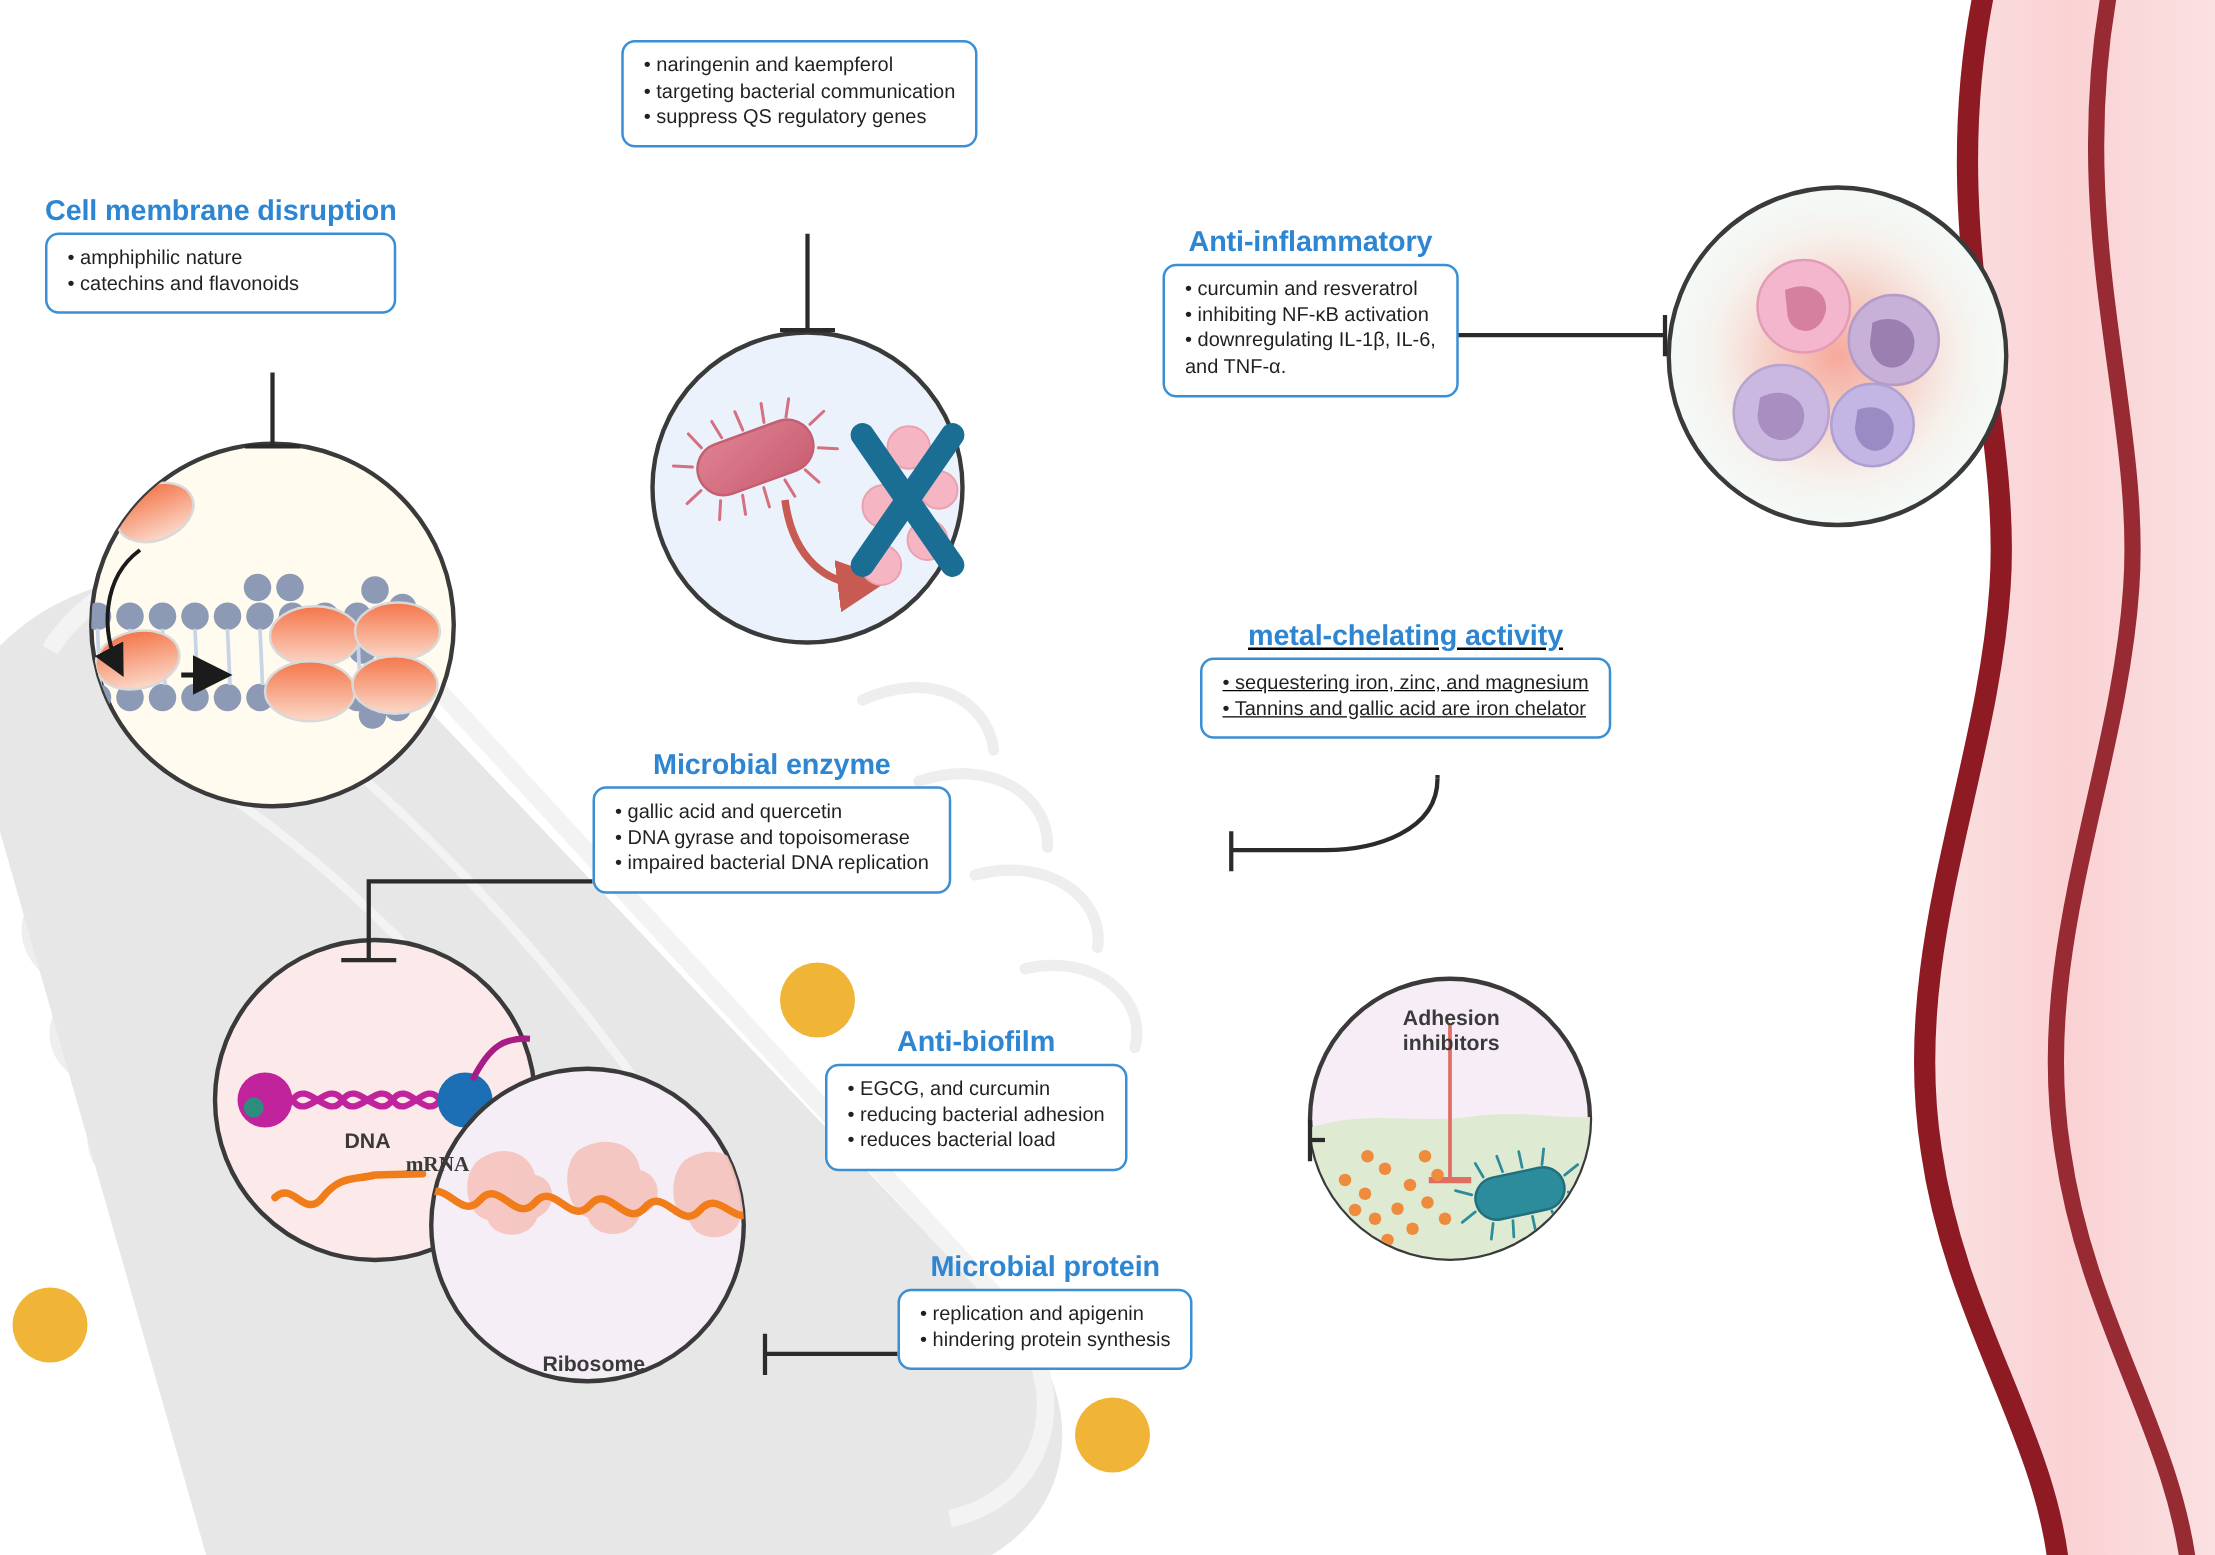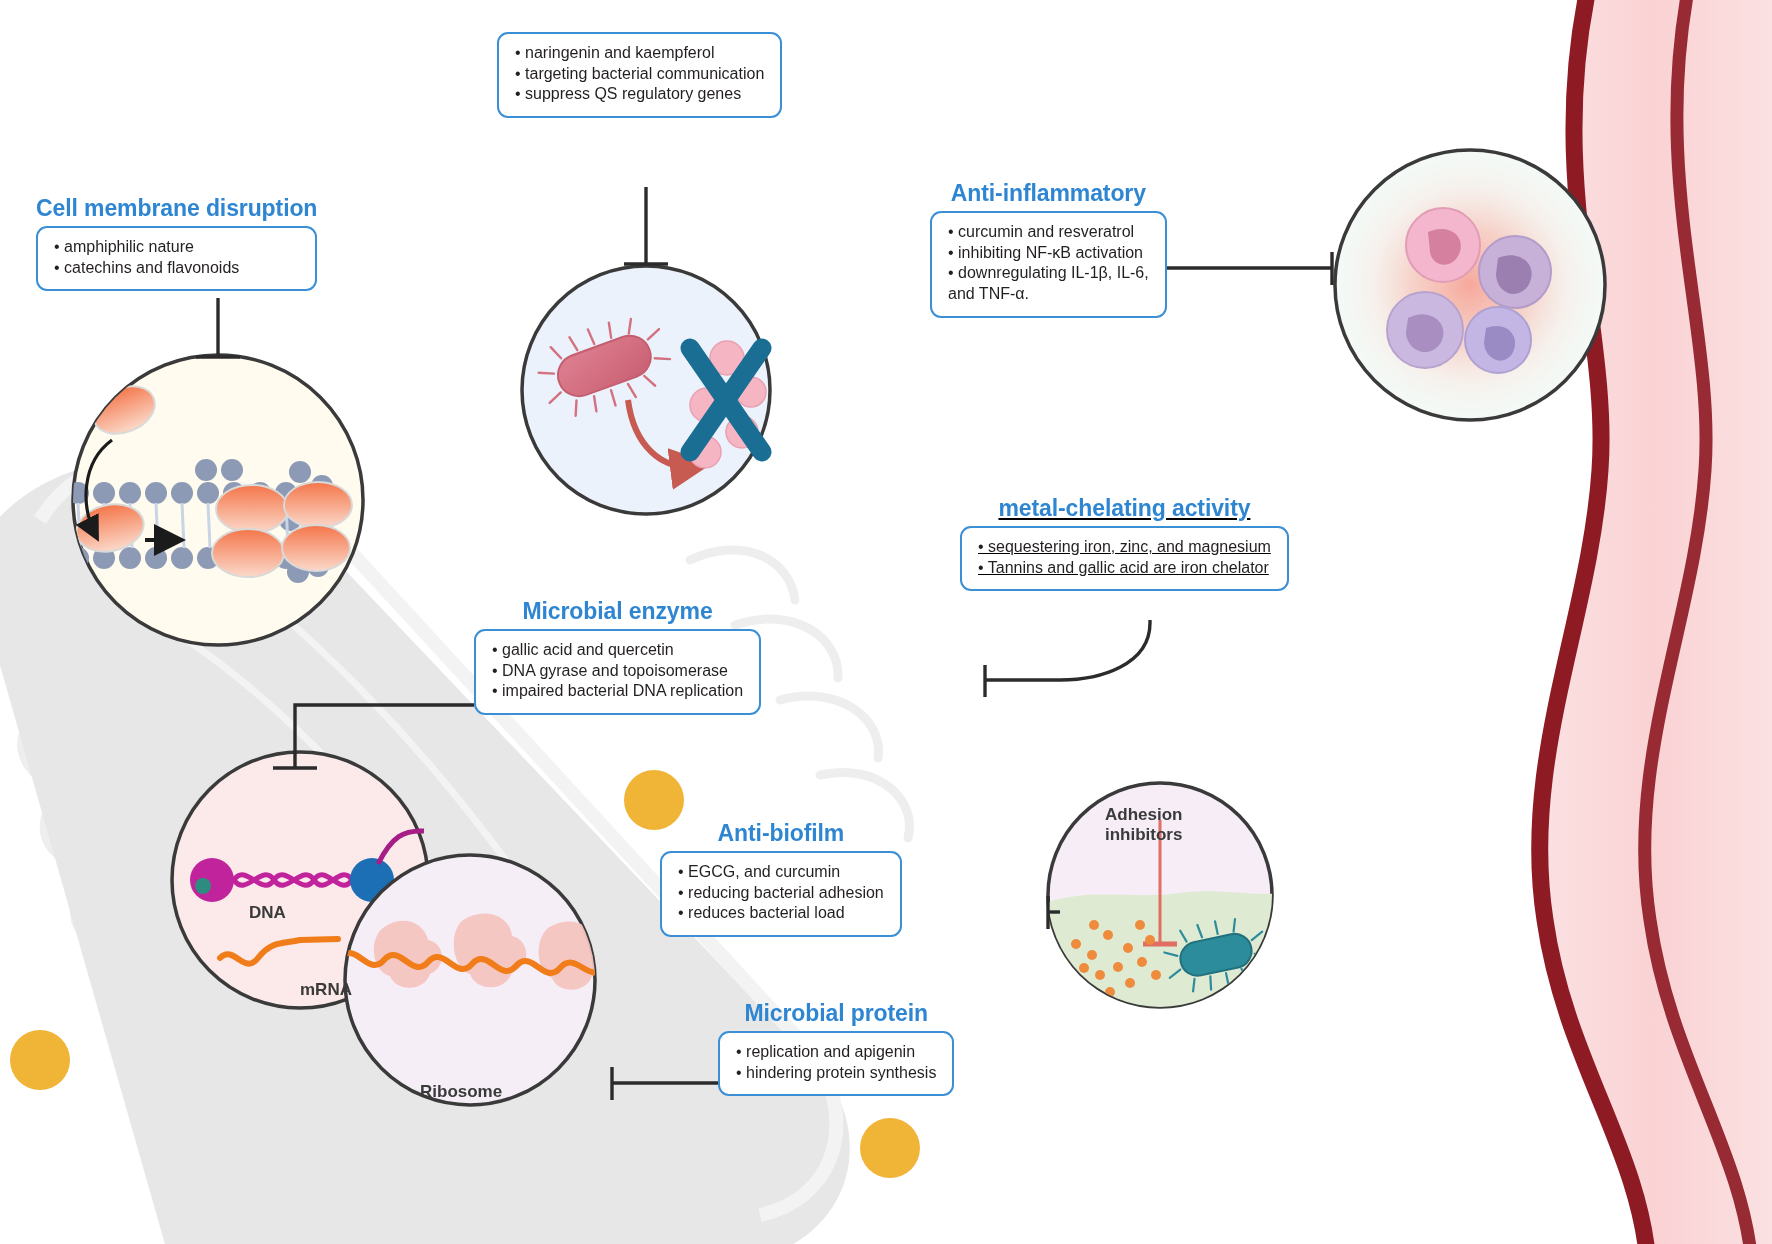--- a/index.html
+++ b/index.html
@@ -41,21 +41,21 @@
     padding-left: 14px;
   }
   .callout-box li.cont { text-indent: 0; padding-left: 0; }
 
   
   .micro-label {
     position: absolute;
     font-size: 17px;
     color: #3a3a3a;
     font-weight: bold;
-    text-align: left;
+    text-align: center;
     white-space: pre;
     line-height: 1.15;
   }
 </style>
 </head>
 <body>
 
 <div id="stage">
 
   <svg id="bg-svg" viewBox="0 0 1772 1244">
@@ -360,21 +360,21 @@
 
     <g stroke="#2b2b2b" stroke-width="3.4" fill="none">
       <path d="M1150 620 L1150 623"></path>
     </g>
 
     <g stroke="#2b2b2b" stroke-width="3.4" fill="none">
       <path d="M1060 912 L1060 912"></path>
     </g>
   </svg>
 
-  <div class="callout" style="left:36px; top:155px;margin-top:40px;">
+  <div class="callout" style="left:36px; top:155px;">
     <div class="callout-title">Cell membrane disruption</div>
     <div class="callout-box">
       <ul>
         <li>• amphiphilic nature</li>
         <li>• catechins and flavonoids</li>
       </ul>
     </div>
   </div>
 
   <div class="callout" style="left:497px; top:32px;">
@@ -435,18 +435,18 @@
     <div class="callout-title">Microbial protein</div>
     <div class="callout-box">
       <ul>
         <li>• replication and apigenin</li>
         <li>• hindering protein synthesis</li>
       </ul>
     </div>
   </div>
 
   <div class="micro-label" style="left:249px; top:903px; width:90px;">DNA</div>
-  <div class="micro-label" style="left:300px; top:980px; width:100px;">mRNA</div>
+  <div class="micro-label" style="left:300px; top:922px; width:100px;font-family:Liberation Serif, serif;">mRNA</div>
   <div class="micro-label" style="left:420px; top:1082px; width:110px;">Ribosome</div>
   <div class="micro-label" style="left:1105px; top:805px; width:112px;">Adhesion
 inhibitors</div>
 
 </div>
 
 </body></html>

